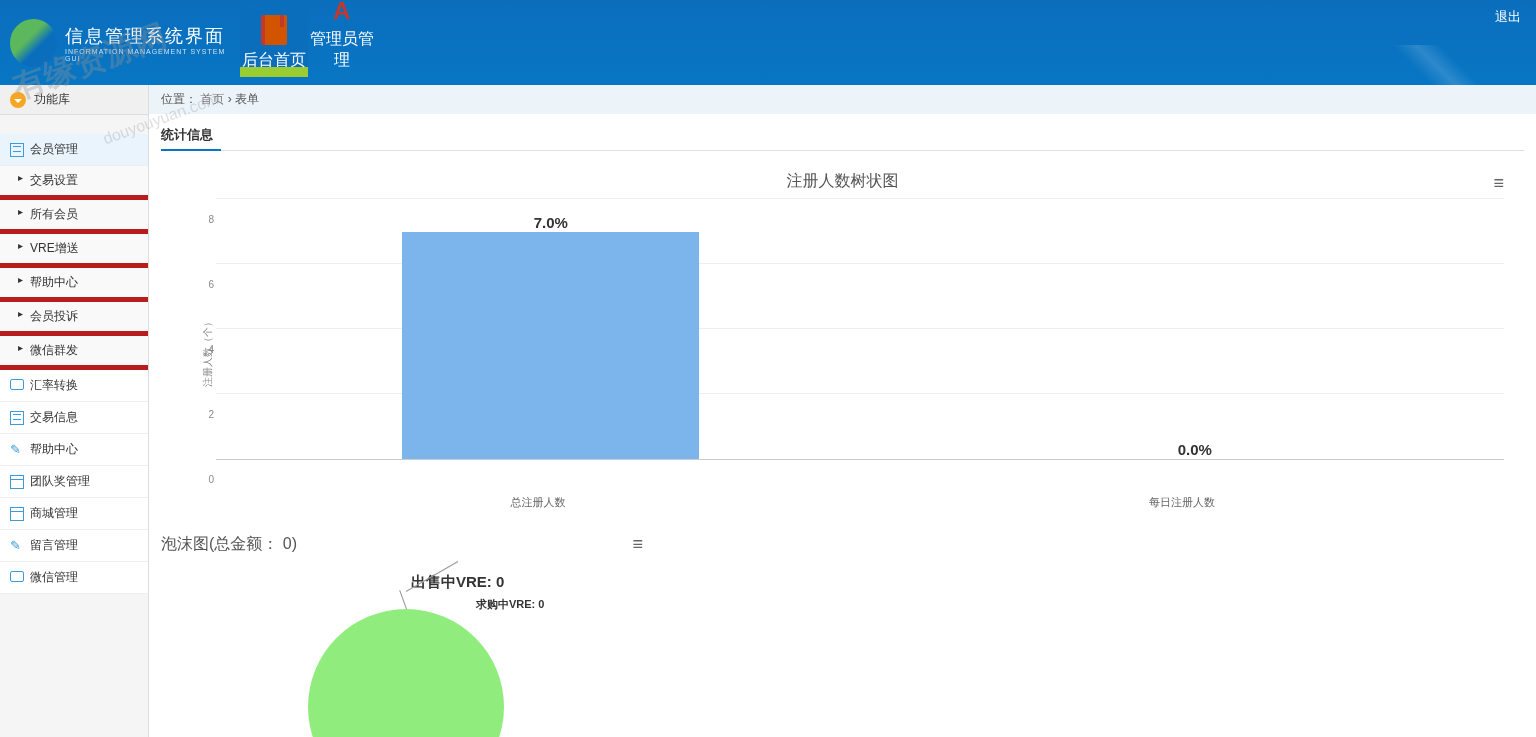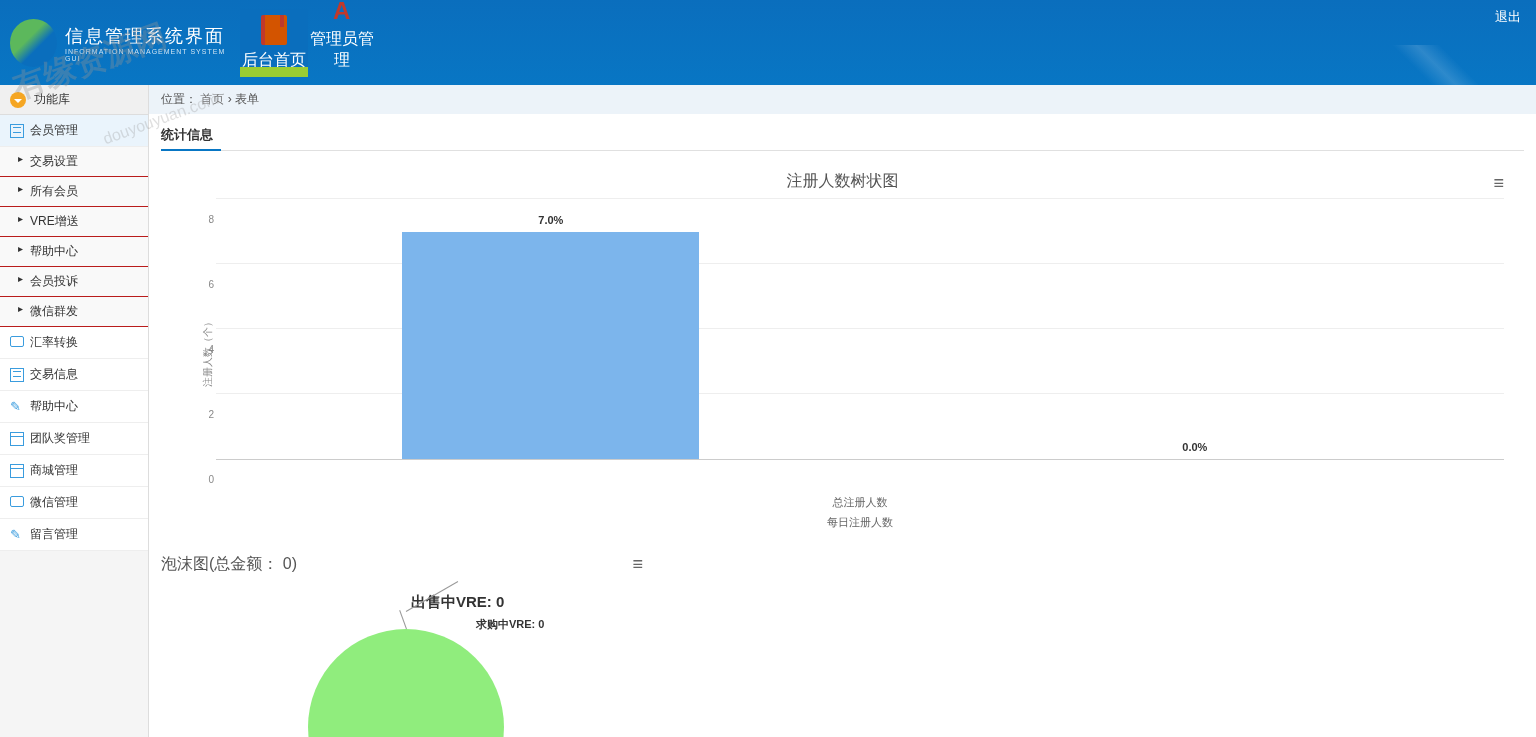--- a/index.html
+++ b/index.html
@@ -19,51 +19,51 @@
 .nav-admin { width: 30px; height: 30px; position: relative; }
 .nav-admin::before { content: "A"; position: absolute; font-size: 24px; font-weight: bold; color: #c0392b; left: 6px; top: 2px; }
 .header-right { position: absolute; right: 15px; top: 8px; color: #fff; font-size: 13px; cursor: pointer; }
 .header-decoration { position: absolute; right: 0; bottom: 0; width: 200px; height: 40px; background: linear-gradient(45deg, transparent 40%, rgba(255,255,255,0.15) 50%, transparent 60%); }
 .main-container { display: flex; }
 .sidebar { width: 149px; background: #f5f5f5; border-right: 1px solid #ddd; min-height: 669px; }
 .sidebar-header { background: #f0f0f0; padding: 6px 10px; display: flex; align-items: center; border-bottom: 1px solid #ddd; }
 .sidebar-header-icon { width: 16px; height: 16px; background: #f5a623; border-radius: 50%; margin-right: 8px; position: relative; }
 .sidebar-header-icon::after { content: ""; position: absolute; left: 4px; top: 7px; border-left: 4px solid transparent; border-right: 4px solid transparent; border-top: 4px solid #fff; }
 .sidebar-group { background: #fff; padding: 7px 10px; display: flex; align-items: center; border-bottom: 1px solid #eee; cursor: pointer; }
-.sidebar-group.active { background: #eaf4fc; }
+.sidebar-group.active { background: #eaf4fc; margin-top: 19px; }
 .sidebar-group-icon { width: 14px; height: 14px; margin-right: 6px; border: 1px solid #3a9cde; display: inline-block; }
 .sidebar-group-icon.list::before { content: ""; display: block; margin: 2px; border-top: 1px solid #3a9cde; border-bottom: 1px solid #3a9cde; height: 4px; }
 .sidebar-group-icon.chat { border: none; position: relative; }
 .sidebar-group-icon.chat::before { content: ""; position: absolute; width: 12px; height: 9px; border: 1px solid #3a9cde; border-radius: 2px; }
 .sidebar-group-icon.edit { border: none; }
 .sidebar-group-icon.edit::before { content: "✎"; color: #3a9cde; font-size: 13px; line-height: 12px; }
 .sidebar-group-icon.calendar { border: 1px solid #3a9cde; }
 .sidebar-group-icon.calendar::before { content: ""; display: block; margin-top: 3px; border-top: 1px solid #3a9cde; }
-.sidebar-subitem { background: #f9f9f9; padding: 6px 10px 6px 30px; border-bottom: 1px solid #b91c1c; cursor: pointer; position: relative; }
+.sidebar-subitem { background: #f9f9f9; padding: 6px 10px 6px 30px; border-bottom: 5px solid #b91c1c; cursor: pointer; position: relative; }
 .sidebar-subitem::before { content: "▸"; position: absolute; left: 18px; font-size: 10px; }
 .content { flex: 1; background: #fff; }
 .breadcrumb { background: #ecf3f9; padding: 6px 12px; font-size: 12px; color: #555; }
 .breadcrumb a { color: #737373; text-decoration: none; }
 .panel { margin: 12px; }
 .panel-title { font-weight: bold; font-size: 13px; padding-bottom: 6px; position: relative; display: inline-block; }
 .panel-title::after { content: ""; position: absolute; left: 0; bottom: -1px; width: 60px; height: 2px; background: #0876c4; }
 .panel-divider { border-bottom: 1px solid #e0e0e0; margin-bottom: 10px; }
 .chart-container { position: relative; padding: 10px 20px; }
 .chart-title { text-align: center; font-size: 16px; color: #555; margin-bottom: 8px; }
 .chart-menu { position: absolute; right: 20px; top: 12px; cursor: pointer; font-size: 18px; color: #666; }
 .bar-chart-area { height: 290px; display: flex; }
 .y-axis { width: 35px; position: relative; }
 .y-axis-label { position: absolute; left: -8px; top: 50%; transform: rotate(-90deg); font-size: 10px; color: #888; white-space: nowrap; }
 .y-tick { position: absolute; right: 2px; font-size: 10px; color: #888; transform: translateY(-50%); }
 .plot-area { flex: 1; position: relative; border-bottom: 1px solid #ccc; }
 .grid-line { position: absolute; left: 0; right: 0; border-top: 1px solid #eee; }
 .bar-group { position: absolute; bottom: 0; width: 48%; display: flex; justify-content: center; }
 .bar { width: 48%; background: #7cb5ec; position: relative; }
-.bar-label { position: absolute; top: -18px; left: 50%; transform: translateX(-50%); font-size: 11px; font-weight: bold; color: #333; white-space: nowrap; }
-.x-labels { display: flex; padding-left: 35px; flex-direction: column; }
+.bar-label { position: absolute; top: -18px; left: 50%; transform: translateX(-50%); font-size: 15px; font-weight: bold; color: #333; white-space: nowrap; }
+.x-labels { display: flex; padding-left: 35px; }
 .x-label { flex: 1; text-align: center; font-size: 11px; color: #666; padding-top: 5px; }
 .pie-section { display: flex; margin-top: 10px; }
 .pie-container { width: 490px; position: relative; }
 .pie-title { text-align: left; font-size: 16px; color: #555; padding: 4px 0; }
 .pie-menu { position: absolute; right: 8px; top: 4px; cursor: pointer; font-size: 18px; color: #666; }
 .pie-svg-wrap { display: flex; justify-content: center; position: relative; height: 240px; }
 .pie-circle { width: 196px; height: 196px; border-radius: 50%; background: #90ed7d; position: absolute; top: 50px; }
 .pie-line1 { position: absolute; top: 50px; left: 50%; width: 1px; height: 20px; background: #999; }
 .pie-line1::after { content: ""; position: absolute; top: -20px; left: 0; width: 1px; height: 20px; background: #999; transform: rotate(-20deg); transform-origin: bottom; }
 .pie-line2 { position: absolute; top: 50px; left: 50%; width: 1px; height: 25px; background: #999; }
@@ -136,26 +136,26 @@
         </div>
         <div class="sidebar-group">
           <span class="sidebar-group-icon calendar"></span>
           <span>团队奖管理</span>
         </div>
         <div class="sidebar-group">
           <span class="sidebar-group-icon calendar"></span>
           <span>商城管理</span>
         </div>
         <div class="sidebar-group">
+          <span class="sidebar-group-icon edit"></span>
+          <span>留言管理</span>
+        </div>
+        <div class="sidebar-group">
           <span class="sidebar-group-icon chat"></span>
           <span>微信管理</span>
-        </div>
-        <div class="sidebar-group">
-          <span class="sidebar-group-icon edit"></span>
-          <span>留言管理</span>
         </div>
       </div>
   </div>
 
   <div class="content">
     <div class="breadcrumb">
       <span>位置：</span>
       <a href="#">首页</a>
       <span>›</span>
       <span>表单</span>

